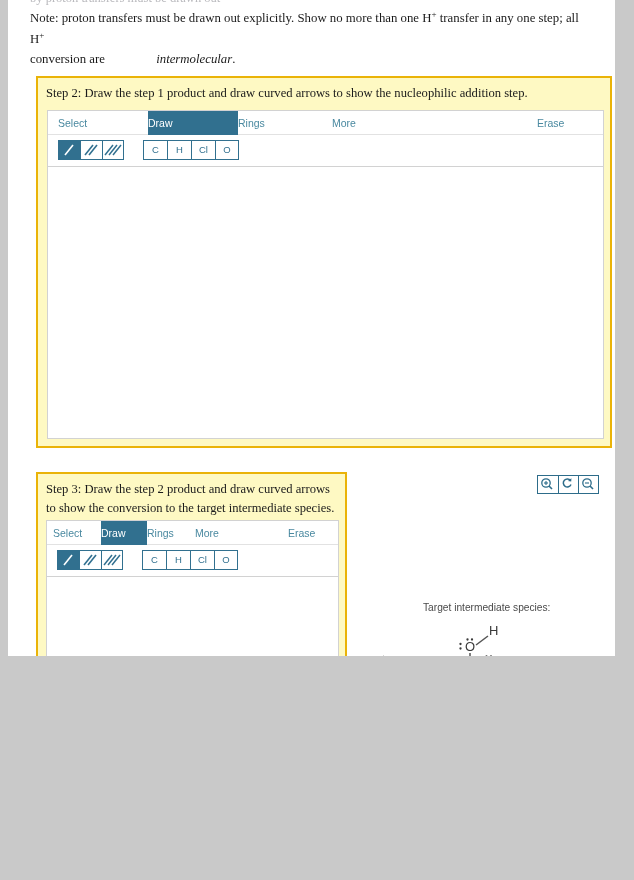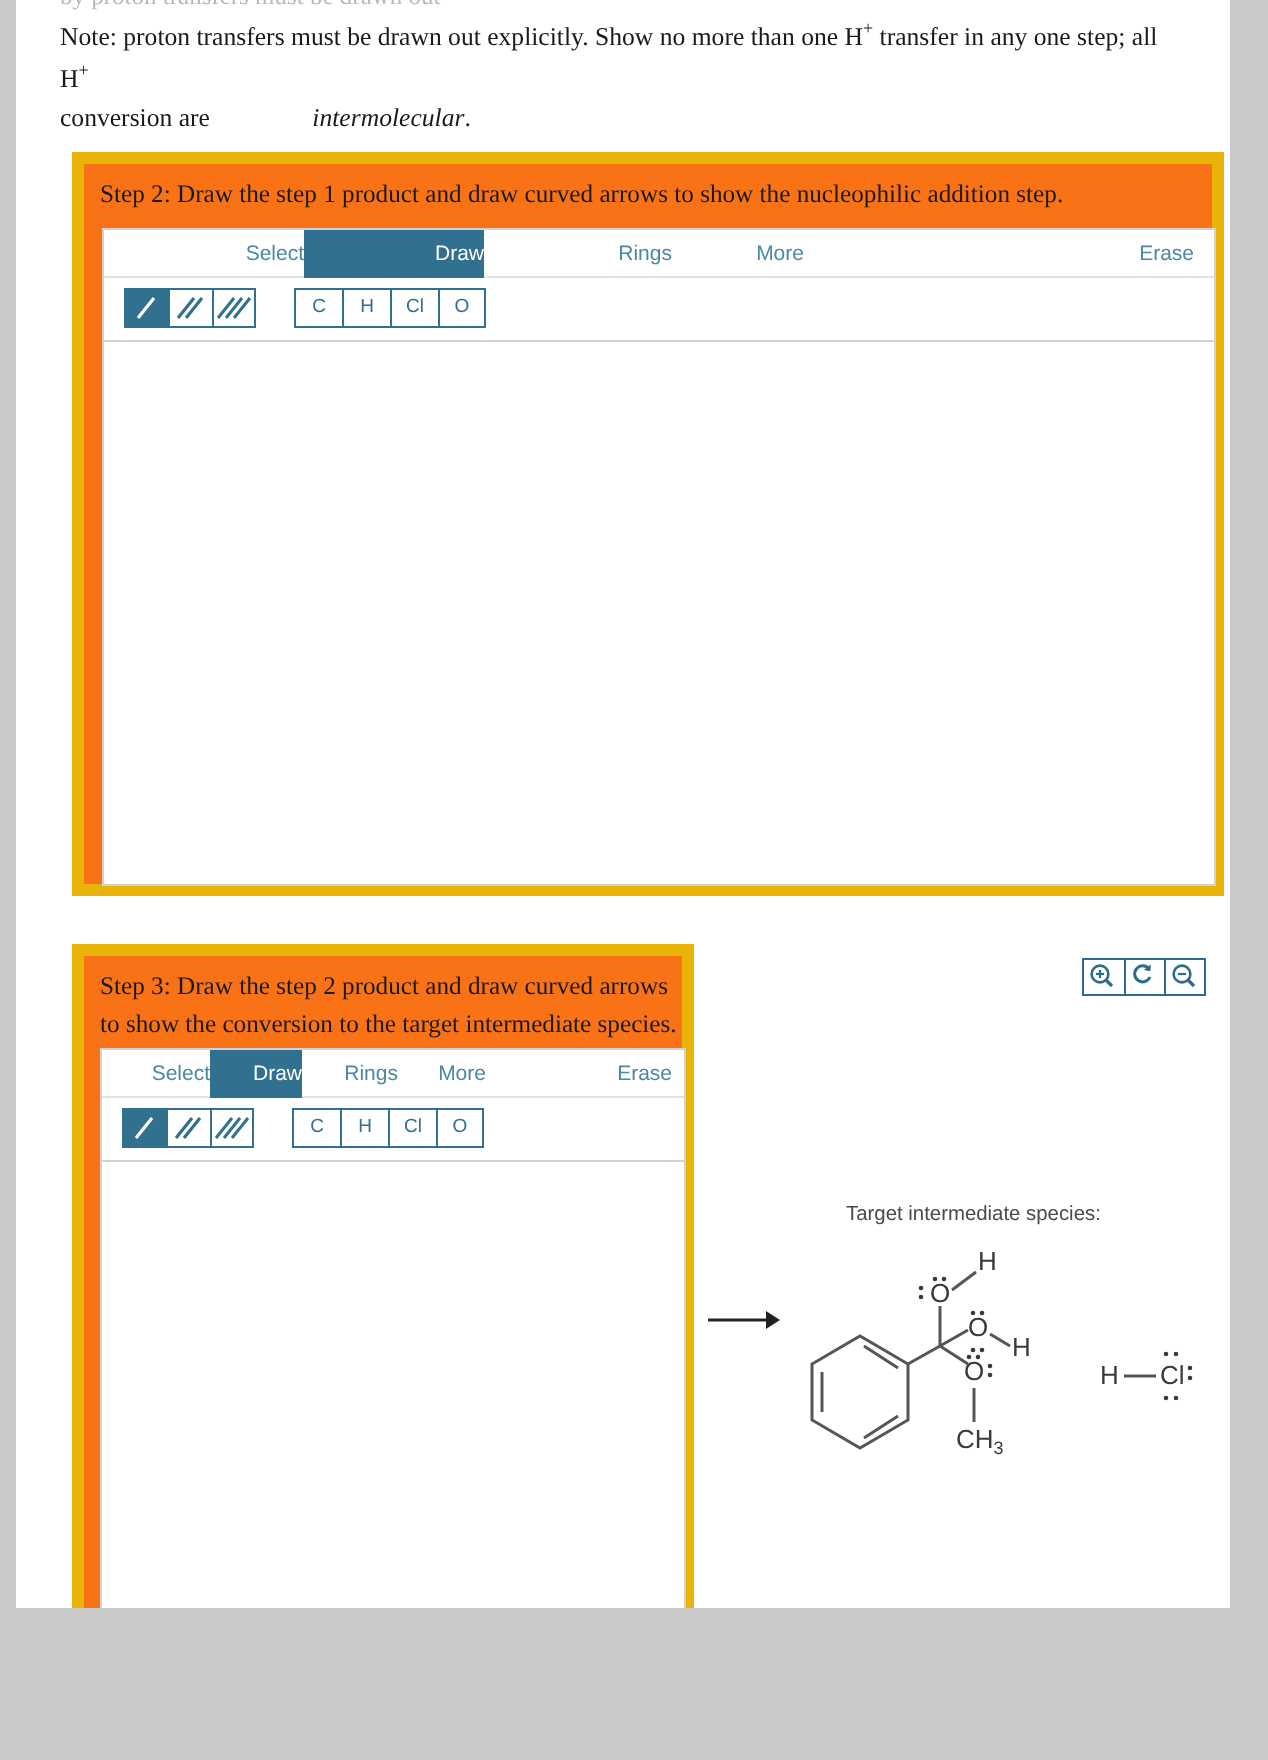--- a/index.html
+++ b/index.html
@@ -13,21 +13,21 @@
   }
   #page {
     position: relative;
     width: 634px; height: 880px;
     background: #c9c9c9;
   }
   
   #content {
     position: absolute;
     left: 8px; top: 0;
-    width: 607px; height: 804px;
+    width: 607px; height: 656px;
     background: #ffffff;
     overflow: hidden;
   }
   #right-gutter {
     position: absolute;
     left: 615px; top: 0;
     width: 19px; height: 880px;
     background: #c9c9c9;
   }
   #left-gutter {
@@ -59,22 +59,22 @@
     font-size: 12.8px;
     line-height: 1.55;
     color: #1a1a1a;
   }
   .note sup { font-size: 9px; vertical-align: super; }
   .note i { font-style: italic; margin-left: 48px; }
 
   
   .panel {
     position: absolute;
-    border: 6px solid #eab308;
-    background: #f97316;
+    border: 2px solid #eab308;
+    background: #fef9c3;
   }
   #panel-step2 { left: 28px; top: 76px; width: 576px; height: 372px; }
   #panel-step3 { left: 28px; top: 472px; width: 311px; height: 388px; }
 
   .panel-title {
     position: absolute;
     left: 8px; top: 6px;
     font-size: 12.6px;
     line-height: 1.5;
     color: #1a1a1a;
@@ -96,21 +96,21 @@
     height: 24px;
     border-bottom: 1px solid #e2e2e2;
     background: #ffffff;
   }
   #editor3 .tabbar { height: 24px; }
   .tab {
     position: absolute;
     top: 0;
     height: 24px;
     line-height: 24px;
-    text-align: right;
+    text-align: left;
     font-family: "Liberation Sans", sans-serif;
     font-size: 10.5px;
     color: #4a89a0;
     cursor: pointer;
     user-select: none;
   }
   .tab.active {
     background: #31708f;
     color: #ffffff;
   }

